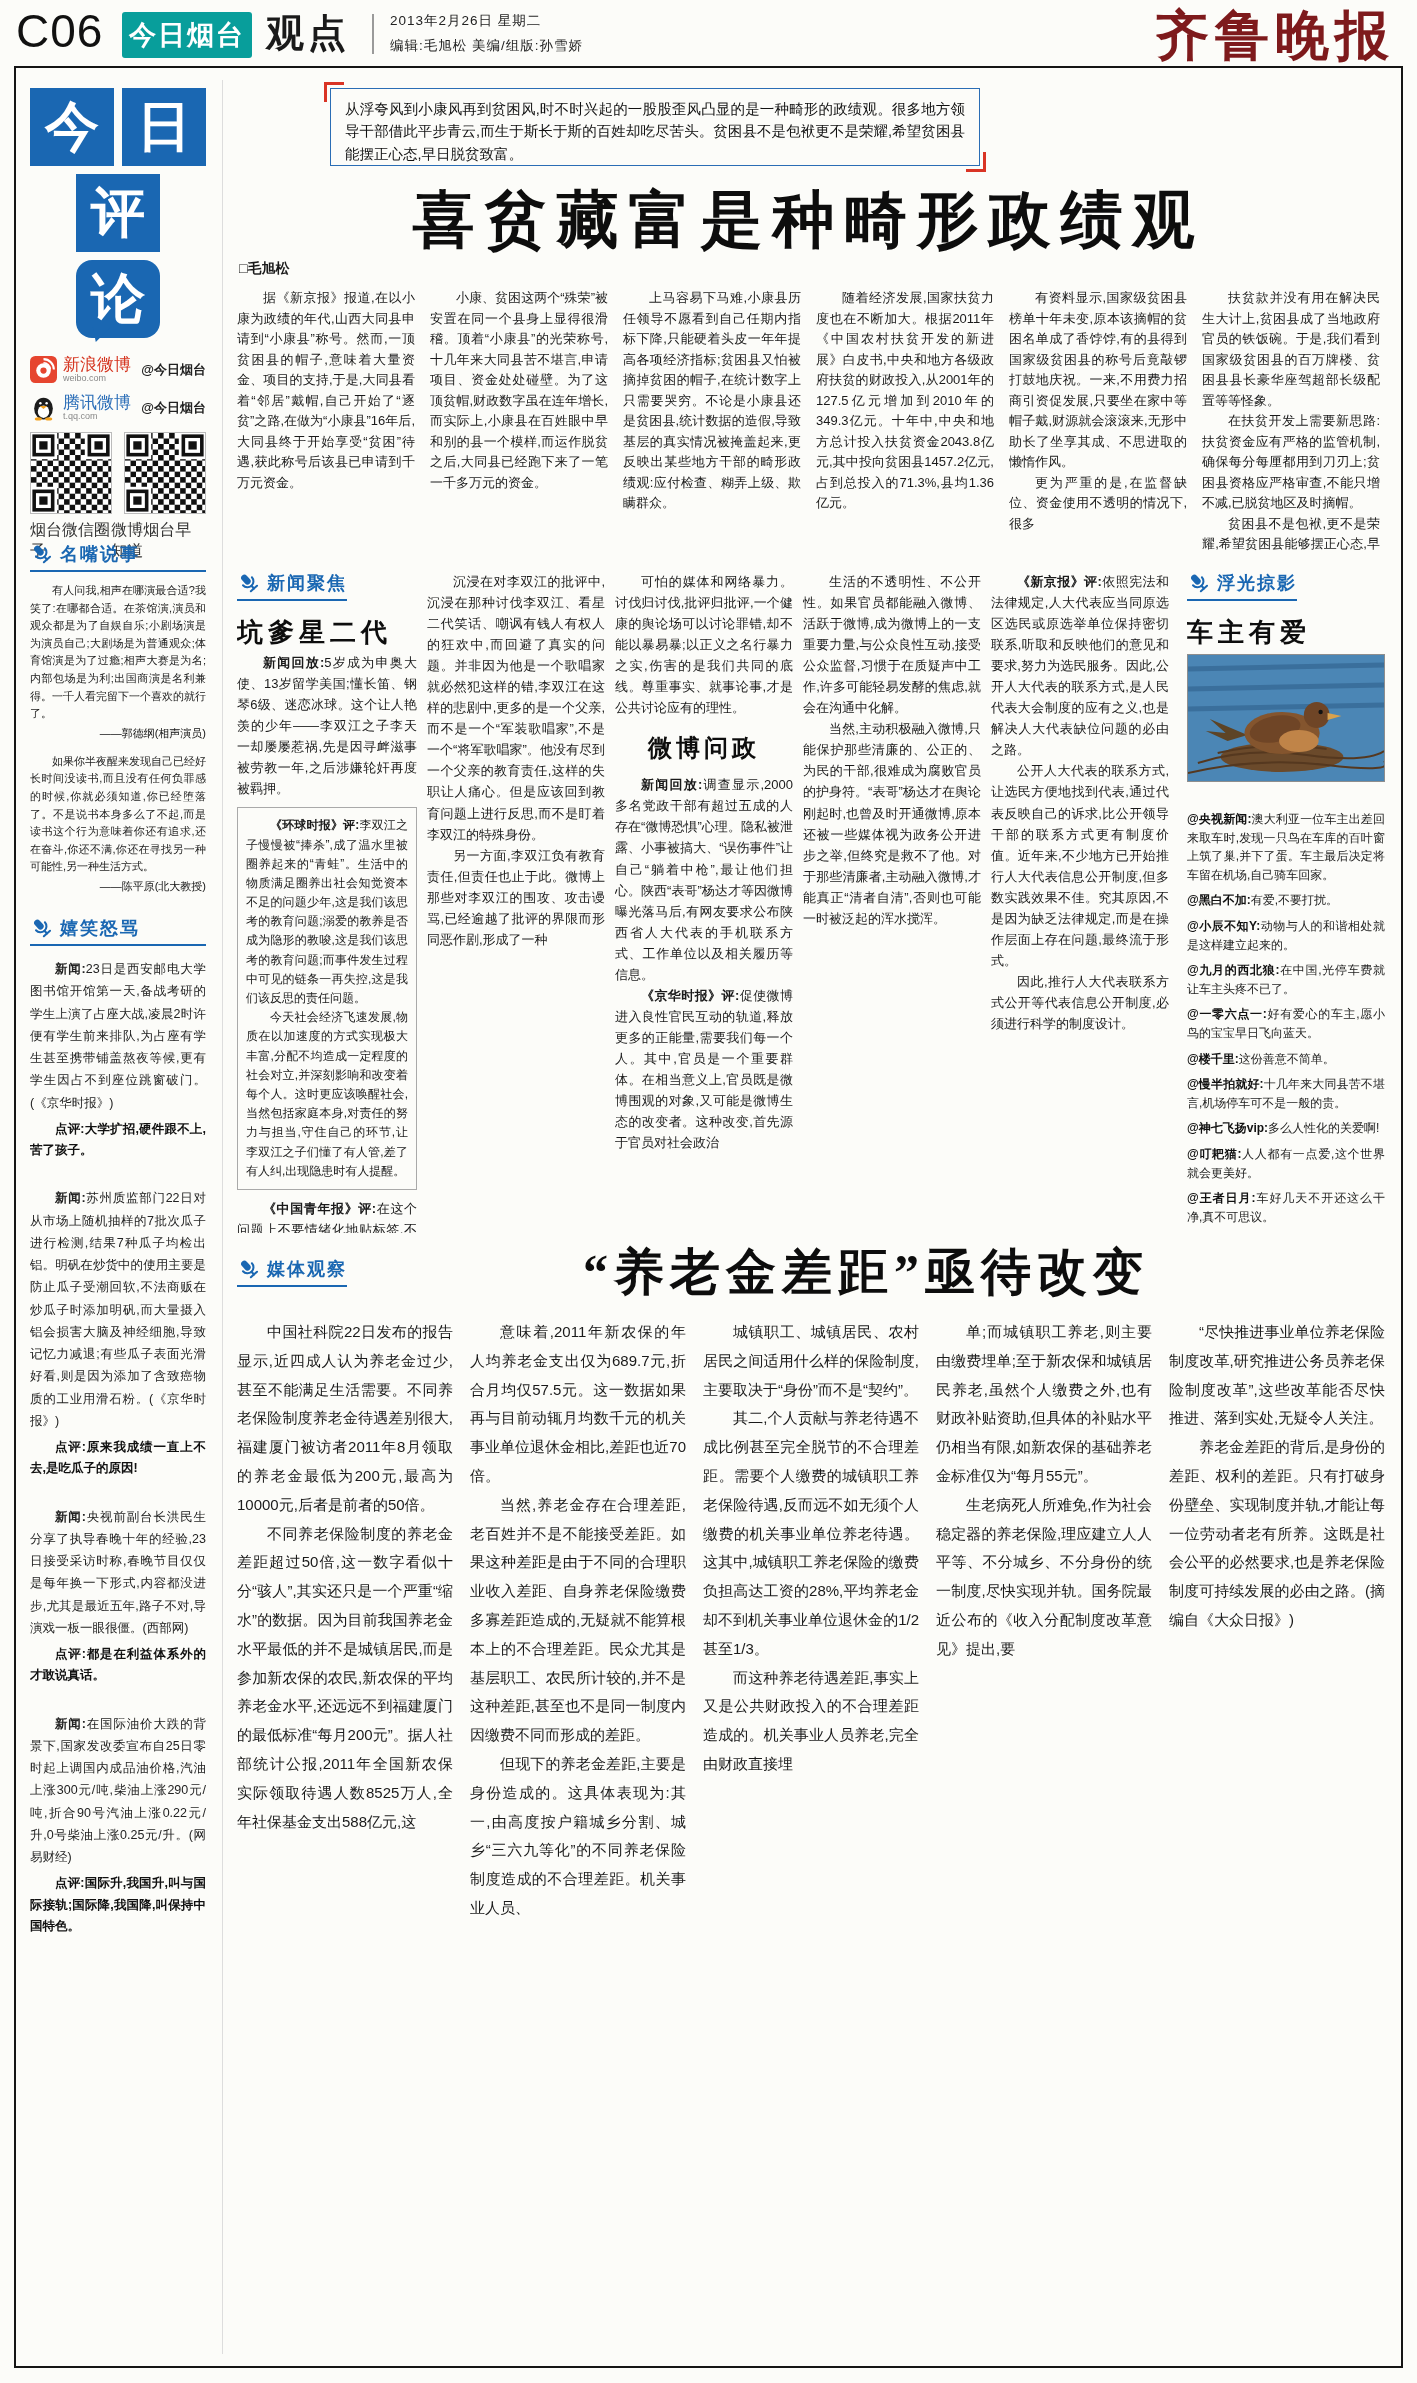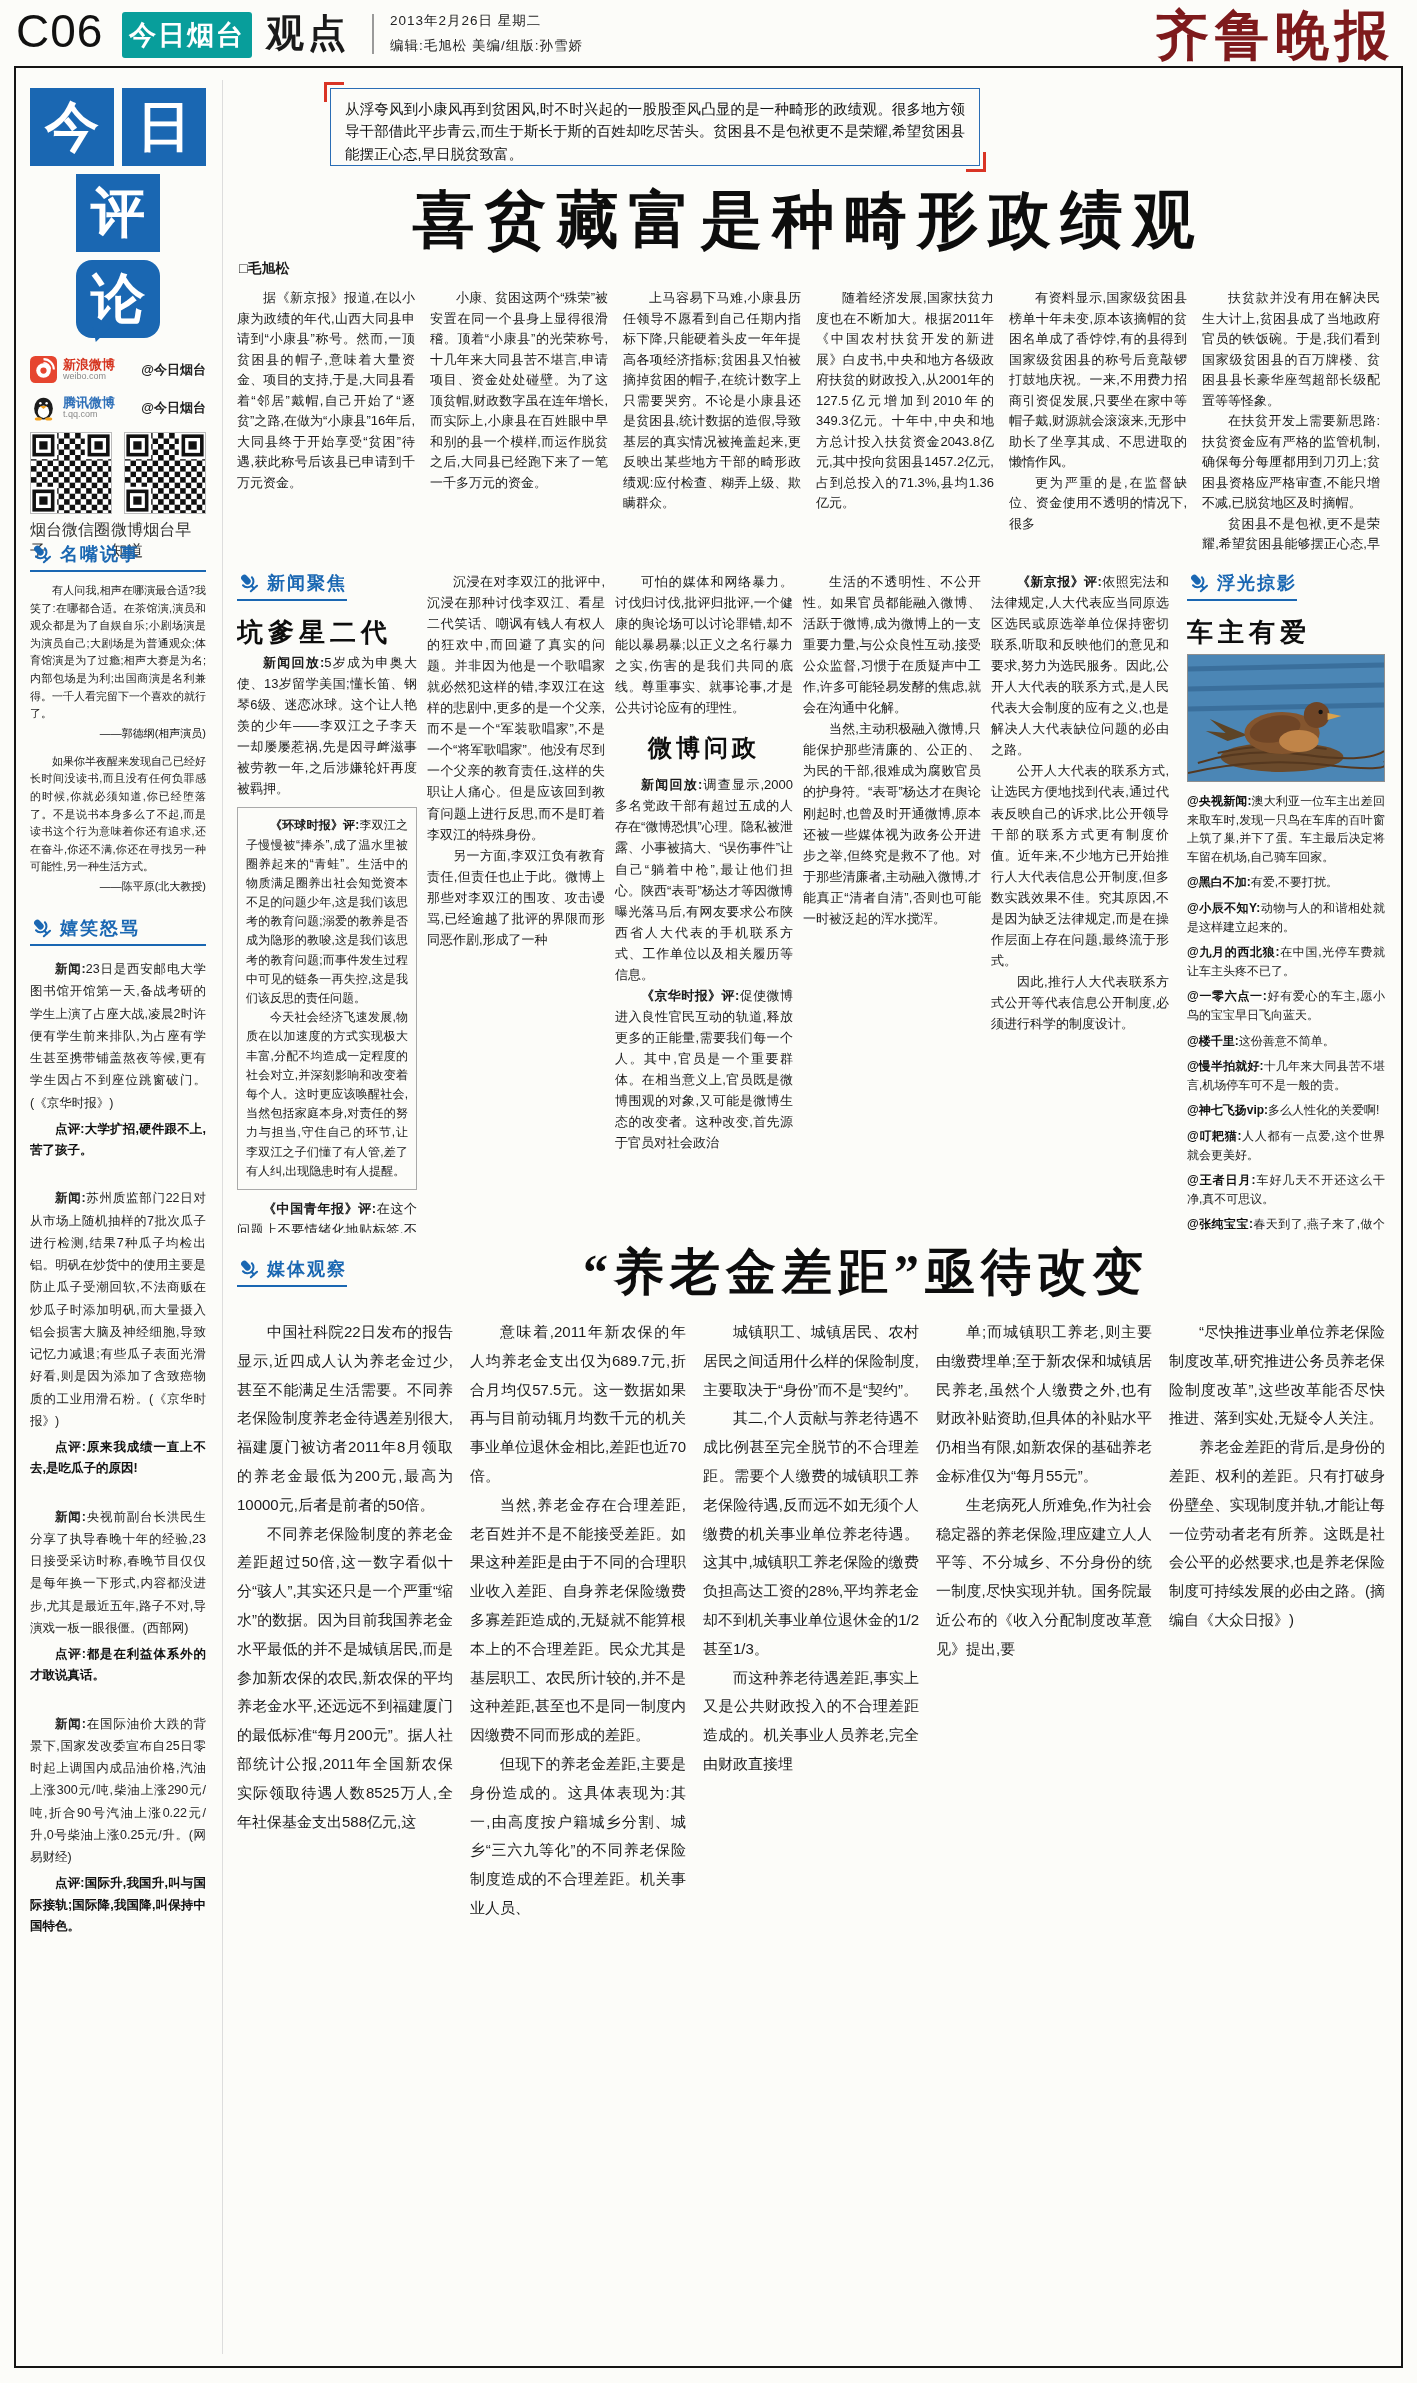--- a/index.html
+++ b/index.html
@@ -29,21 +29,21 @@
 .bcenter{margin:8px auto 0}
 .bubble{position:relative;border-radius:16px}
 .bubble::after{content:"";position:absolute;left:12px;bottom:-13px;width:0;height:0;
   border:9px solid transparent;border-top:15px solid #1a67b2;transform:skewX(-22deg)}
 
 
 .wrow{display:flex;align-items:center;gap:6px}
 .wicon{width:27px;height:27px;flex:0 0 auto}
 .wicon svg{width:100%;height:100%}
 .wbrand{display:flex;flex-direction:column;line-height:1.05}
-.wname{font-size:13px;font-weight:bold}
+.wname{font-size:17px;font-weight:normal}
 .wname.sina{color:#d5341f}
 .wname.qq{color:#2d6fb8}
 .wsub{font-size:9px;color:#888;font-style:normal}
 .whandle{font-size:13px;font-weight:bold;color:#222;margin-left:auto}
 .qr{width:82px;height:82px;border:1px solid #bbb;background:#fff}
 .qrlabels{display:flex;justify-content:flex-end;font-size:16px;color:#333}
 
 
 .slabel{display:inline-flex;align-items:flex-start;gap:6px;color:#1a67b2;font-weight:bold;
   border-bottom:2px solid #1a67b2;padding-bottom:4px}
@@ -367,21 +367,21 @@
           <path d="M30 98 q50 -12 110 -4"></path>
         </g>
       <path d="M60 80 L22 64 l16 14 -20 -2 22 10z" fill="#5d4426"></path>
       <ellipse cx="95" cy="78" rx="38" ry="21" fill="#84552e"></ellipse>
       <ellipse cx="88" cy="74" rx="26" ry="13" fill="#6f4526" transform="rotate(-12 88 74)"></ellipse>
       <ellipse cx="112" cy="86" rx="20" ry="11" fill="#c08448"></ellipse>
       <circle cx="130" cy="60" r="13" fill="#6f4526"></circle>
       <circle cx="134" cy="57" r="2.2" fill="#111"></circle>
       <path d="M141 58 l14 3 -14 4z" fill="#d9a24e"></path>
     </svg>
-    <div style="margin-top:10px">
+    <div style="margin-top:28px">
 
     <p class="cmt"><b>@央视新闻:</b><span>澳大利亚一位车主出差回来取车时,发现一只鸟在车库的百叶窗上筑了巢,并下了蛋。车主最后决定将车留在机场,自己骑车回家。</span></p>
         <p class="cmt"><b>@黑白不加:</b><span>有爱,不要打扰。</span></p>
         <p class="cmt"><b>@小辰不知Y:</b><span>动物与人的和谐相处就是这样建立起来的。</span></p>
         <p class="cmt"><b>@九月的西北狼:</b><span>在中国,光停车费就让车主头疼不已了。</span></p>
         <p class="cmt"><b>@一零六点一:</b><span>好有爱心的车主,愿小鸟的宝宝早日飞向蓝天。</span></p>
         <p class="cmt"><b>@楼千里:</b><span>这份善意不简单。</span></p>
         <p class="cmt"><b>@慢半拍就好:</b><span>十几年来大同县苦不堪言,机场停车可不是一般的贵。</span></p>
         <p class="cmt"><b>@神七飞扬vip:</b><span>多么人性化的关爱啊!</span></p>
         <p class="cmt"><b>@叮耙猫:</b><span>人人都有一点爱,这个世界就会更美好。</span></p>

